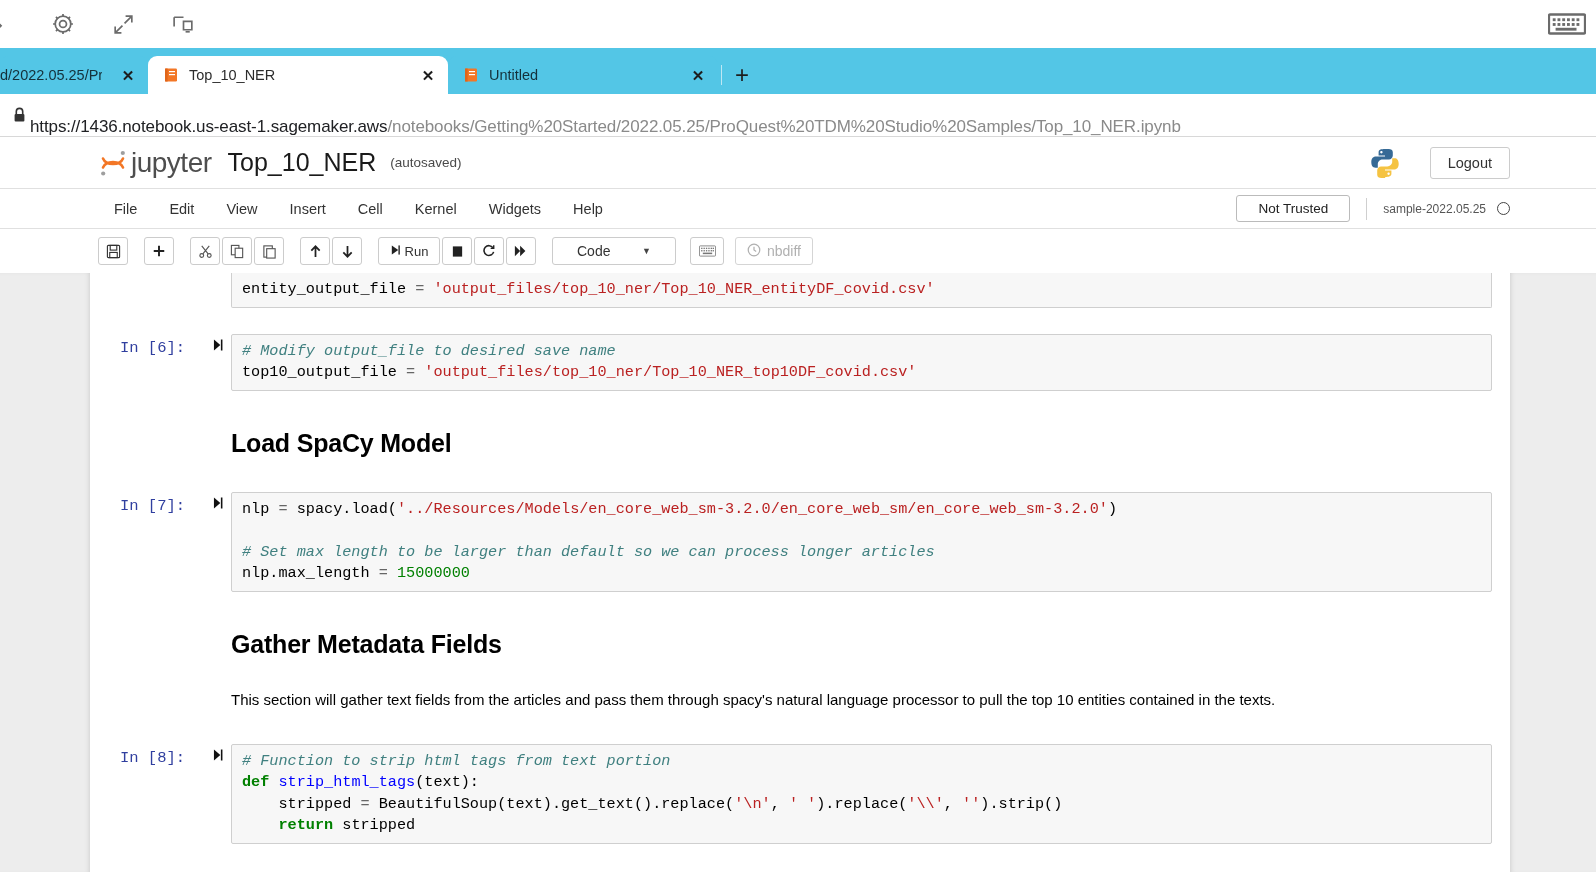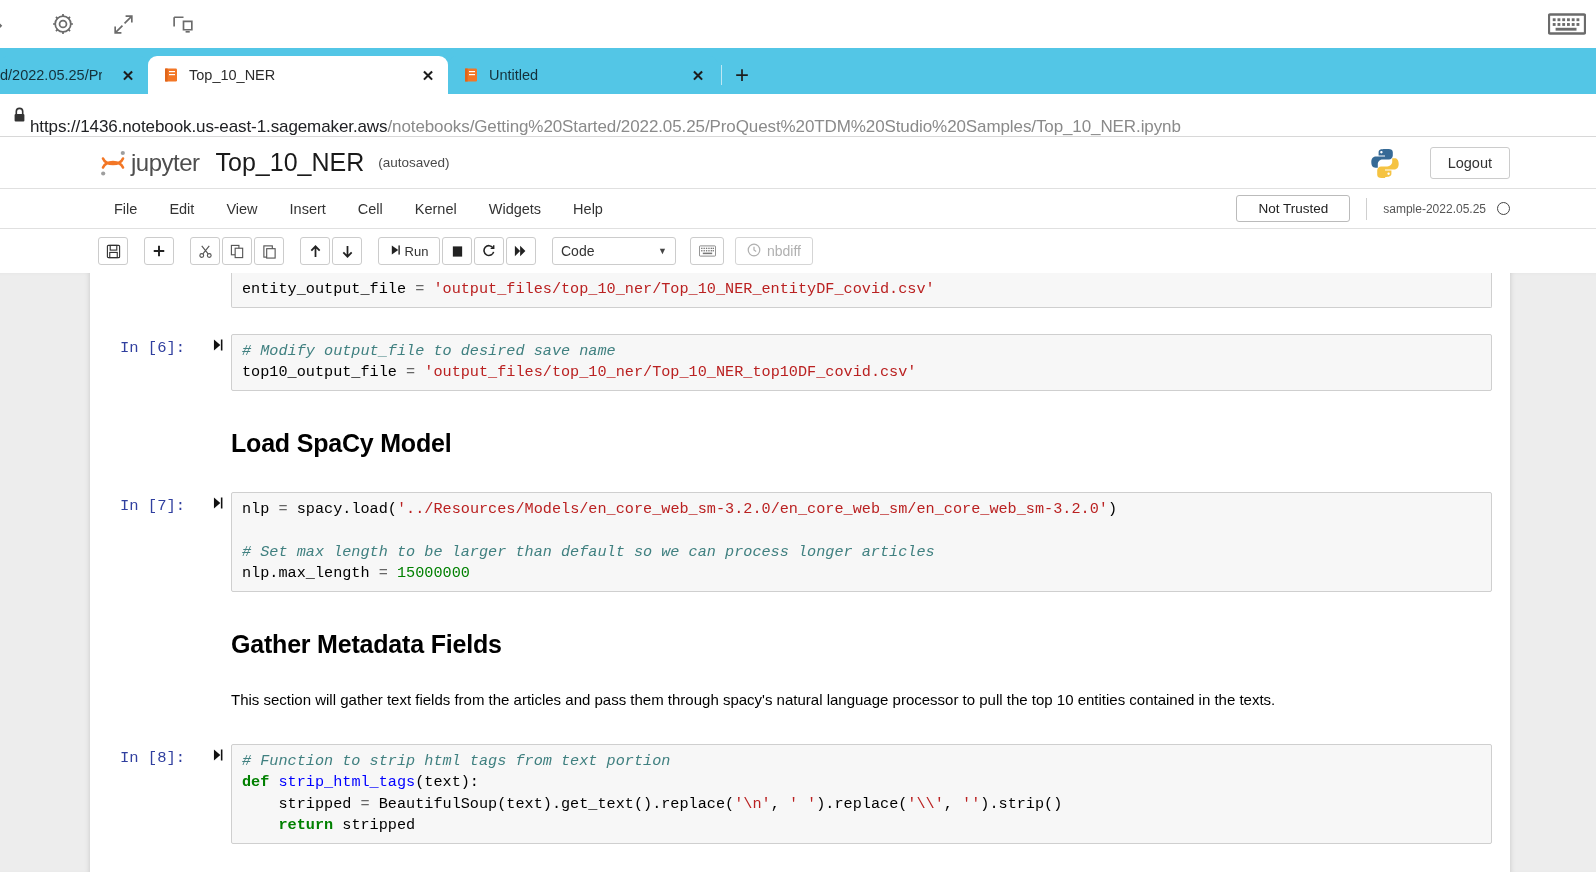--- a/index.html
+++ b/index.html
@@ -93,21 +93,21 @@
   .jheader {
     height: 52px;
     display: flex; align-items: center;
     padding-left: 98px;
     border-bottom: 1px solid #e0e0e0;
     background: #fff;
     position: relative;
   }
   .logo-j { display: flex; align-items: center; }
   .logo-mark { width: 30px; height: 30px; margin-right: 3px; }
-  .logo-word { font-size: 24px; color: #4e4e4e; font-weight: 300; letter-spacing: -0.5px; }
+  .logo-word { font-size: 28px; color: #4e4e4e; font-weight: 300; letter-spacing: -0.5px; }
   .nb-name { font-size: 25px; color: #1a1a1a; margin-left: 16px; font-weight: 400; }
   .autosaved { font-size: 13.5px; color: #4a4a4a; margin-left: 14px; }
   .jheader-right { position: absolute; right: 86px; display: flex; align-items: center; gap: 28px; }
   .py-logo { width: 34px; height: 34px; }
   .logout-btn {
     border: 1px solid #cccccc; background: #fff; color: #333;
     font-size: 14.5px; padding: 7px 17px; border-radius: 3px;
     font-family: "Liberation Sans", sans-serif;
   }
 
@@ -146,21 +146,21 @@
     font-size: 13px; color: #333; border-radius: 3px;
     margin-right: 3px; padding: 0 5px;
   }
   .tgroup { display:flex; align-items:center; margin-right: 14px; }
   .tgroup .tbtn { margin-right: 2px; }
   .run-btn { min-width: 62px; gap: 4px; }
   .cell-type-select {
     height: 28px; width: 124px;
     border: 1px solid #cccccc; background: #fff; border-radius: 3px;
     display: flex; align-items: center; justify-content: space-between;
-    padding: 0 8px; font-size: 14px; color: #333; margin-right: 14px;
+    padding: 0 24px; font-size: 14px; color: #333; margin-right: 14px;
   }
   .cell-type-select .caret { font-size: 9px; color: #444; }
   .nbdiff-btn {
     height: 28px; border: 1px solid #d5d5d5; background: #fff; border-radius: 3px;
     display: flex; align-items: center; gap: 6px; padding: 0 11px;
     font-size: 14px; color: #b0b0b0; margin-left: 8px;
   }
 
   
   .nb-area {

